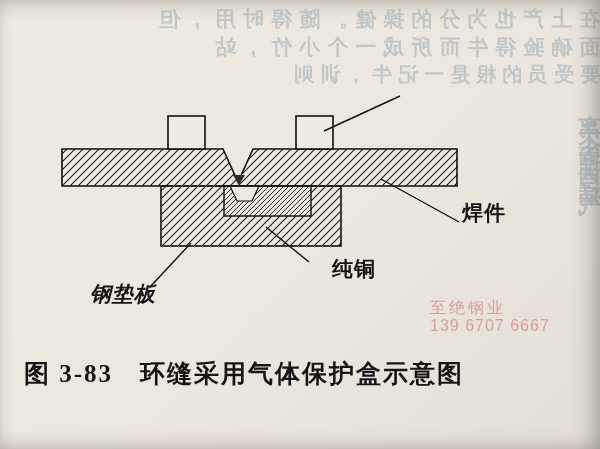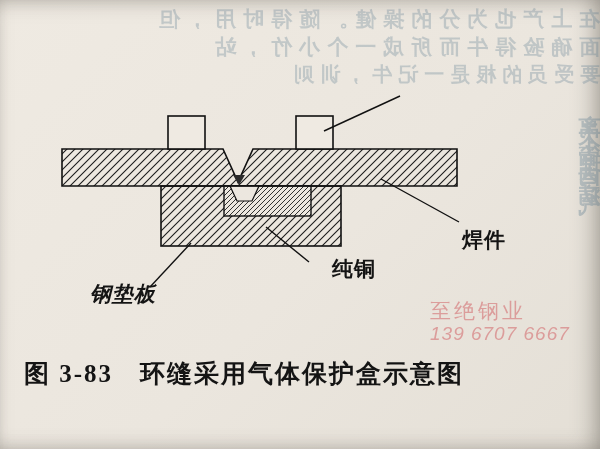--- a/index.html
+++ b/index.html
@@ -43,21 +43,21 @@
   .part-label{
     position:absolute;
     color:#141414;
     font-size:21px;
     font-weight:700;
     letter-spacing:1px;
     white-space:nowrap;
     font-family:"Liberation Serif", serif;
   }
   .label-clamp{left:403px;top:72px;}
-  .label-weldment{left:462px;top:226px;}
+  .label-weldment{left:462px;top:199px;}
   .label-copper{left:312px;top:255px;margin-left:20px;}
   .label-backing{left:90px;top:280px;font-style:italic;}
   .caption{
     position:absolute;
     left:0;top:357px;width:488px;
     text-align:center;
     color:#141414;
     font-size:25px;
     font-weight:700;
     letter-spacing:2px;
@@ -66,22 +66,22 @@
   .watermark{
     position:absolute;
     left:430px;top:299px;
     color:#d98c8c;
     opacity:.8;
     text-align:left;
     line-height:1.15;
     pointer-events:none;
     font-family:"Liberation Sans", sans-serif;
   }
-  .watermark .wm1{font-size:21px;letter-spacing:3px;display:block;}
-  .watermark .wm2{font-size:19px;letter-spacing:1px;display:block;font-style:italic;}
+  .watermark .wm1{font-size:16px;letter-spacing:3px;display:block;}
+  .watermark .wm2{font-size:16px;letter-spacing:1px;display:block;}
 </style>
 </head>
 <body>
 
 <div class="page">
 
   <div class="bleed bleed-top1">在上产也为分的操健。随得时用，但</div>
   <div class="bleed bleed-top2">面确验得牛而所成一个小竹，站</div>
   <div class="bleed bleed-top3">要受员的根是一记牛，训则</div>
   <div class="bleed bleed-side">离子个管理内导病气</div>

